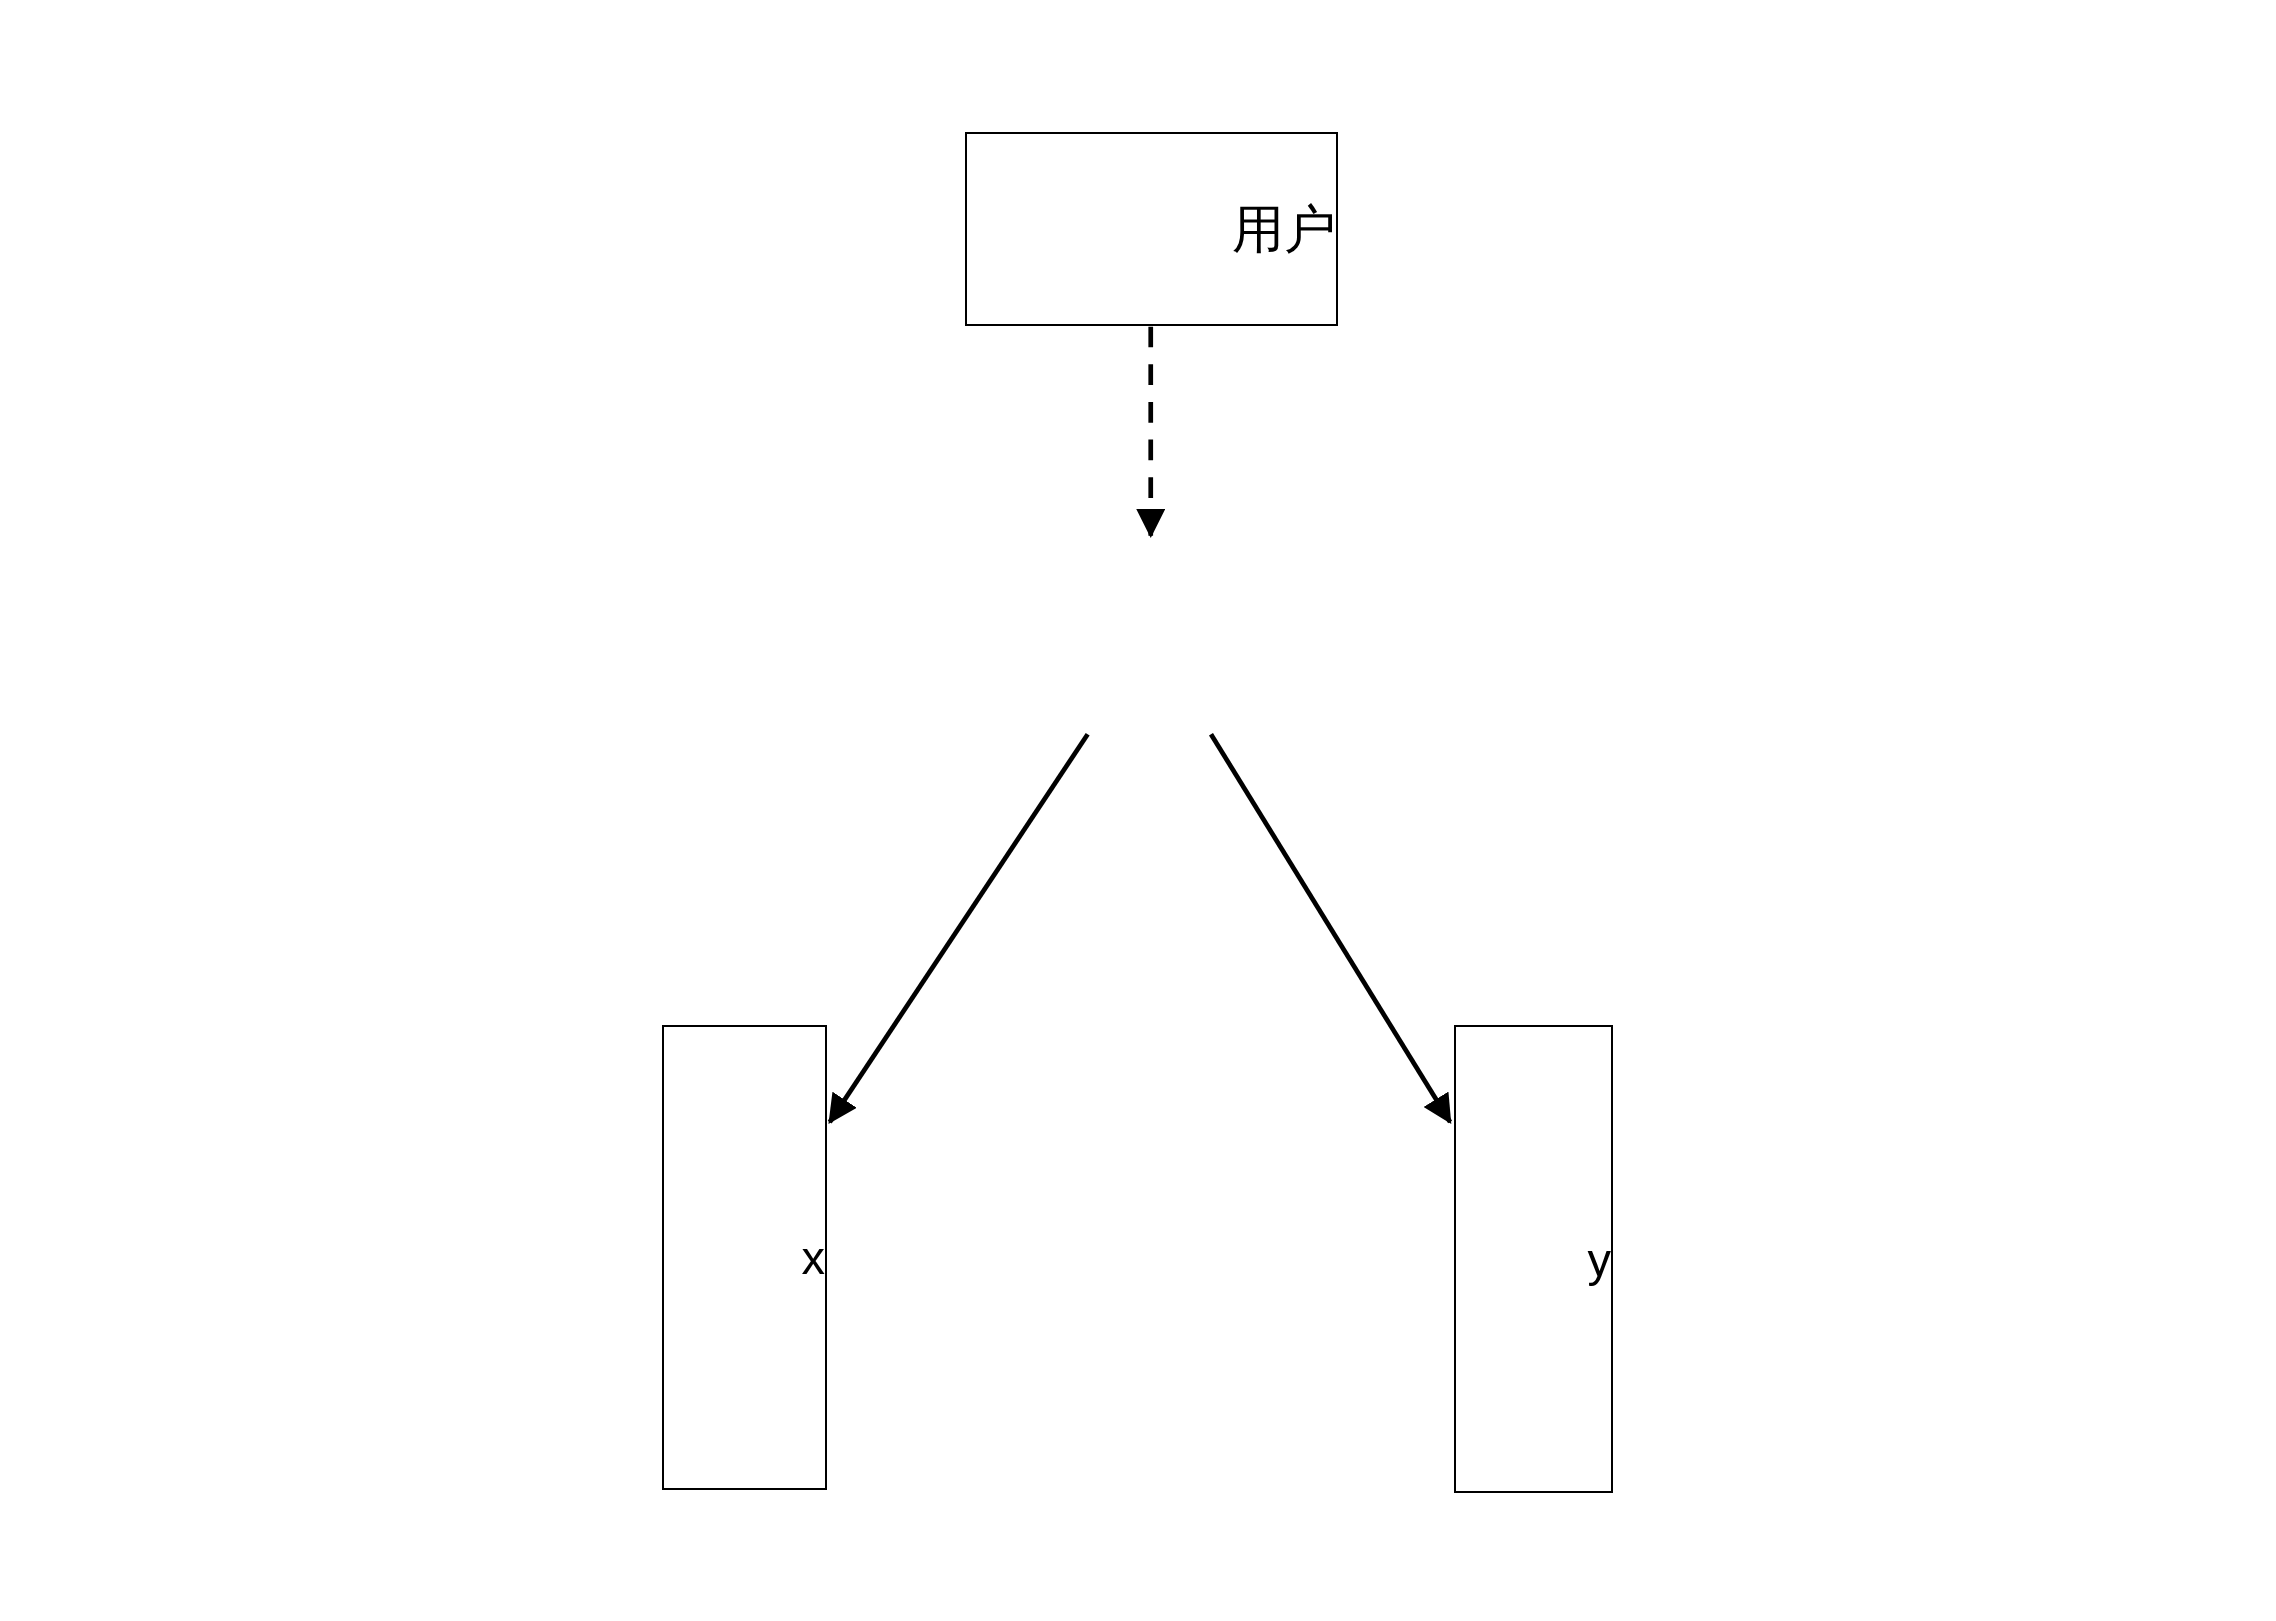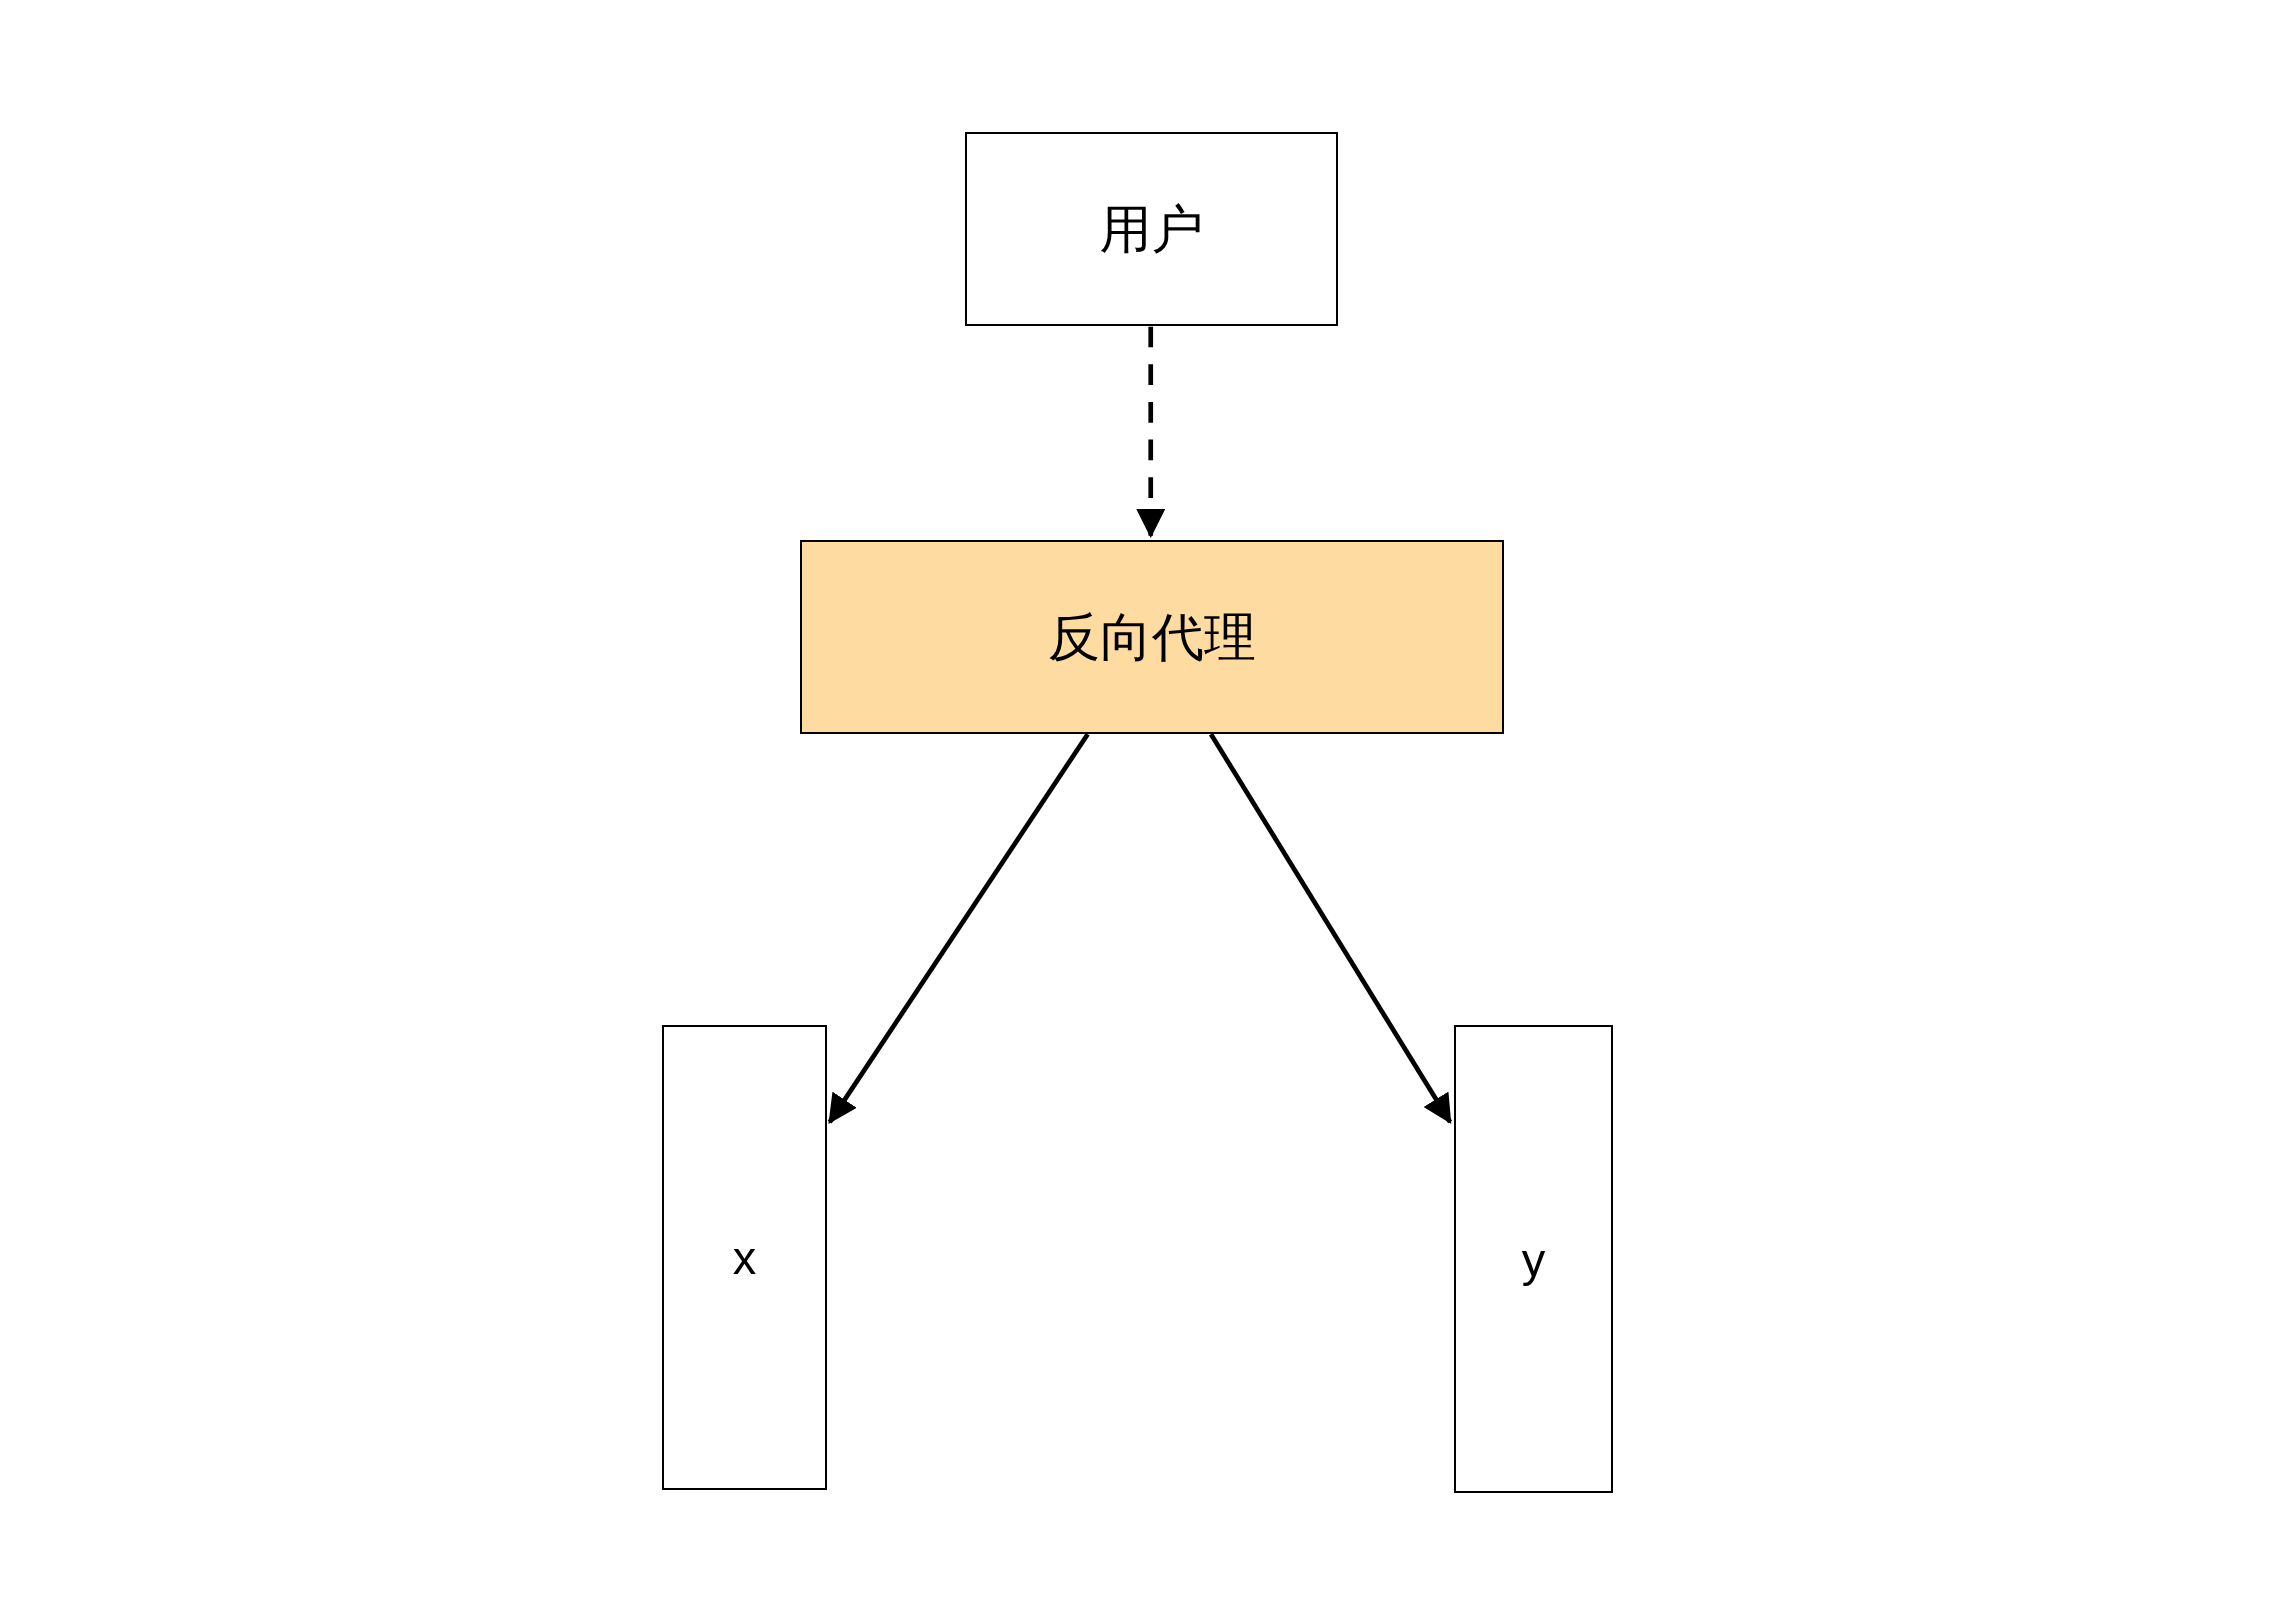--- a/index.html
+++ b/index.html
@@ -23,21 +23,21 @@
     top: 0;
     width: 2277px;
     height: 1621px;
   }
   .node {
     position: absolute;
     box-sizing: border-box;
     border: 2.8px solid #000000;
     display: flex;
     align-items: center;
-    justify-content: center;
+    justify-content: flex-end;
     background: #ffffff;
   }
   .node-label {
     color: #000000;
     line-height: 1;
     white-space: nowrap;
   }
   #node-user {
     left: 965px;
     top: 132px;
@@ -91,23 +91,20 @@
 
     <line x1="1155" y1="780" x2="881" y2="1192" stroke="#000000" stroke-width="5" marker-end="url(#arrow-filled)"></line>
 
     <line x1="1286" y1="780" x2="1540" y2="1192" stroke="#000000" stroke-width="5" marker-end="url(#arrow-filled)"></line>
   </svg>
 
   <div class="node" id="node-user">
     <span class="node-label">用户</span>
   </div>
 
-  <div class="node" id="node-proxy" style="background:#fddba1;">
-    <span class="node-label">反向代理</span>
-  </div>
 
   <div class="node" id="node-backend-x">
     <span class="node-label">x</span>
   </div>
 
   <div class="node" id="node-backend-y">
     <span class="node-label">y</span>
   </div>
 
 </div>

